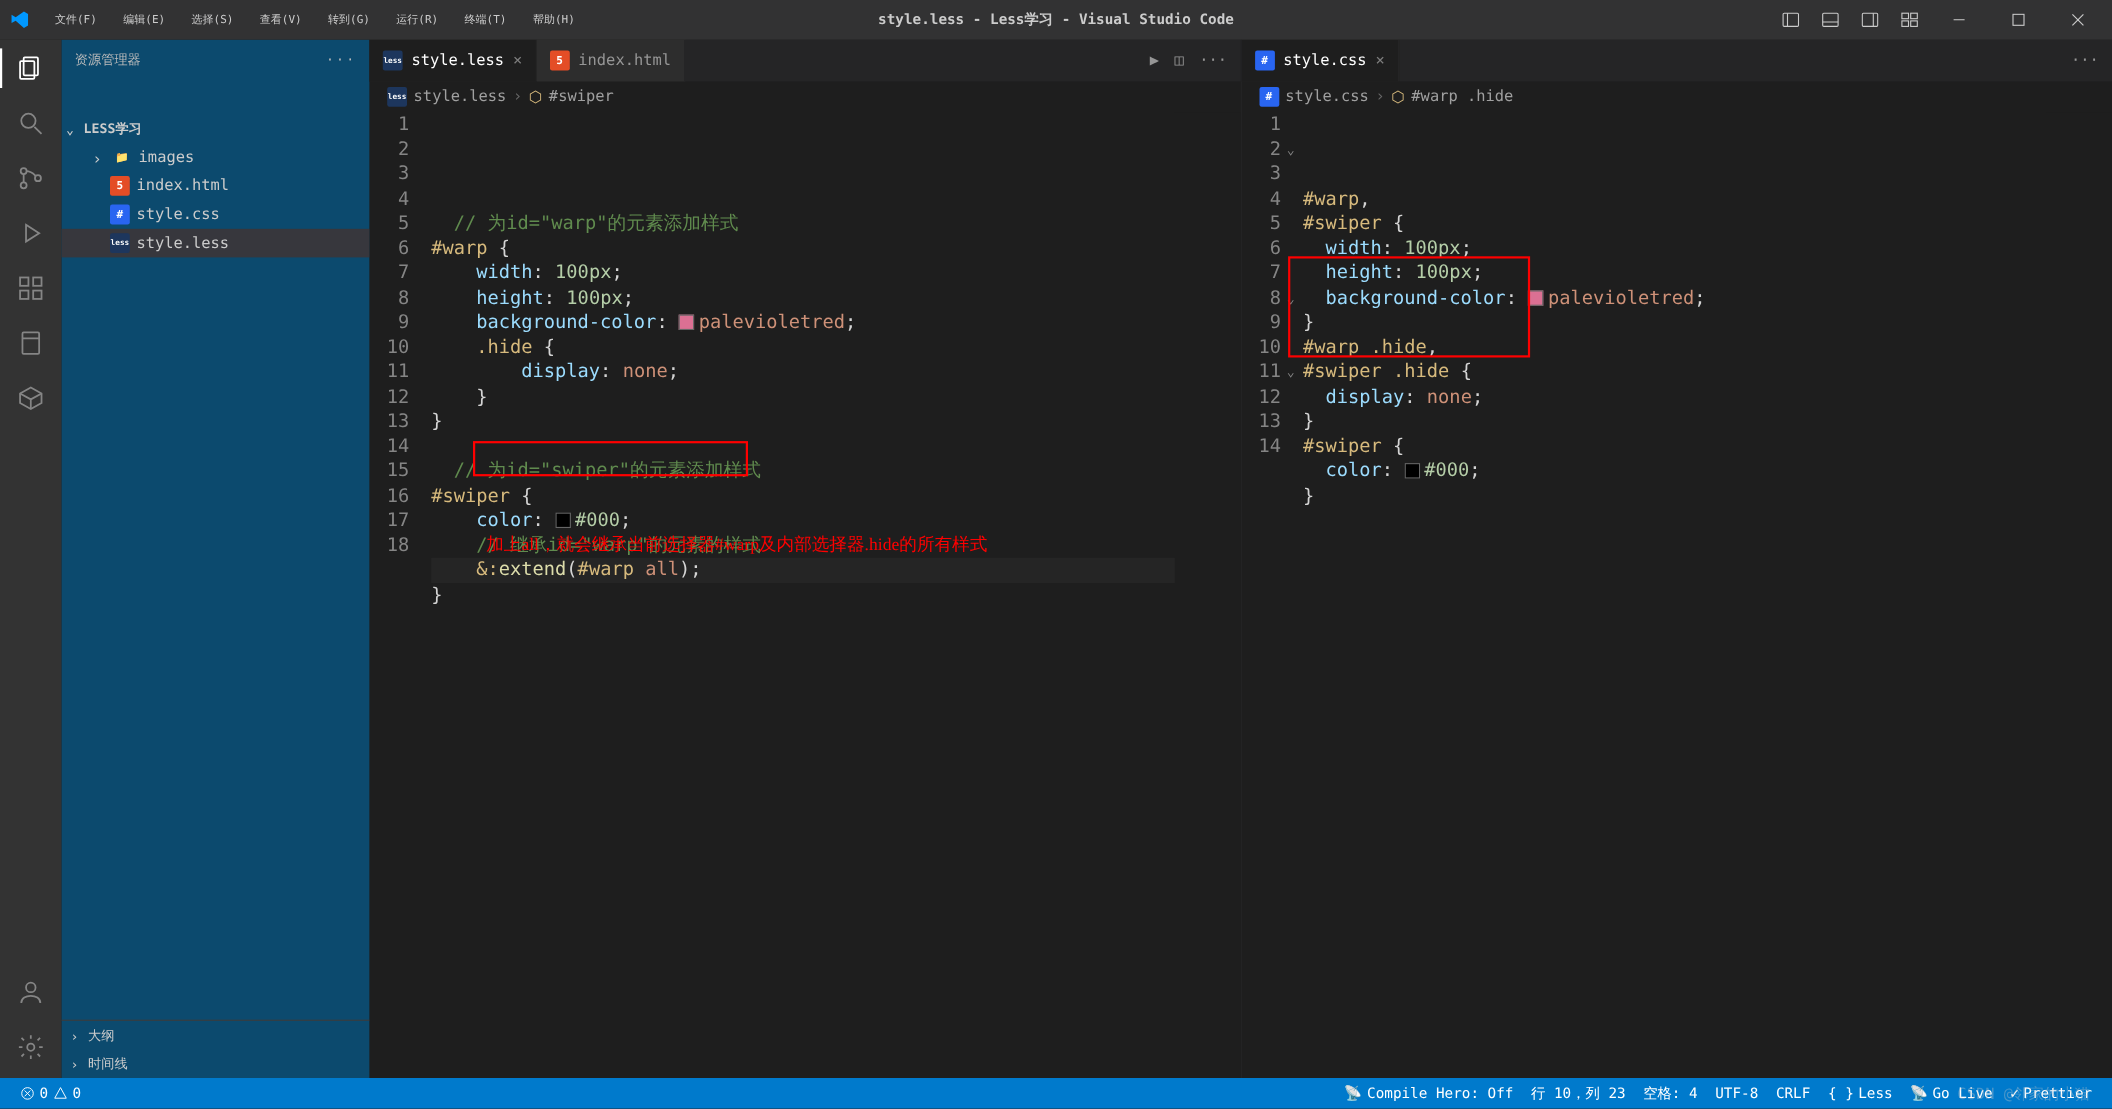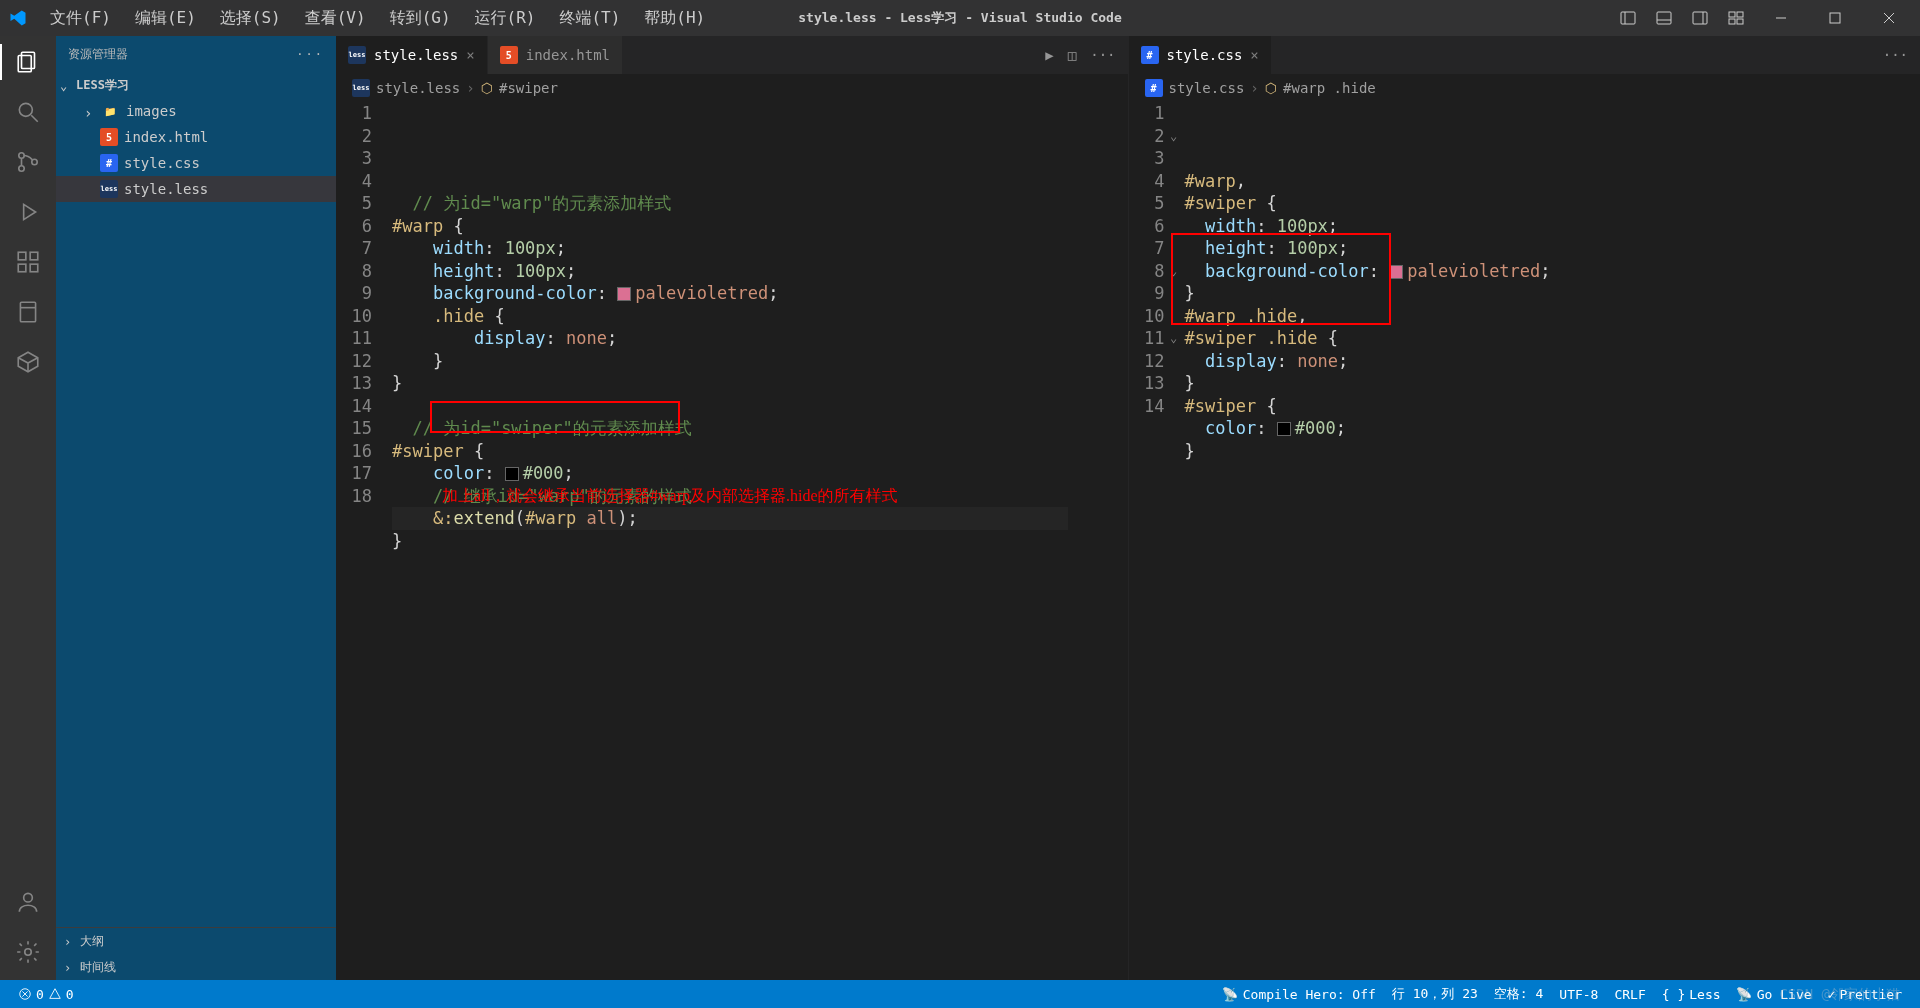--- a/index.html
+++ b/index.html
@@ -1,33 +1,33 @@
 <!DOCTYPE html>
 <html><head>
 <meta charset="utf-8">
 <style>
 * { margin: 0; padding: 0; box-sizing: border-box; }
 body { font-family: "Consolas", "Microsoft YaHei", monospace; background: #1e1e1e; color: #cccccc; width: 1920px; height: 1008px; overflow: hidden; font-size: 14px; }
 .titlebar { height: 36px; background: #323233; display: flex; align-items: center; padding: 0 8px; position: relative; }
 .titlebar-logo { width: 20px; height: 20px; margin-right: 12px; display: flex; align-items: center; justify-content: center; }
 .menu-items { display: flex; gap: 4px; }
-.menu-item { padding: 4px 10px; font-size: 16px; cursor: pointer; border-radius: 4px; }
+.menu-item { padding: 4px 10px; font-size: 10px; cursor: pointer; border-radius: 4px; }
 .title-center { position: absolute; left: 50%; transform: translateX(-50%); font-size: 13px; color: #cccccc; font-weight: bold; }
 .titlebar-right { margin-left: auto; display: flex; align-items: center; gap: 8px; }
 .layout-icon { width: 28px; height: 28px; display: flex; align-items: center; justify-content: center; cursor: pointer; }
 .win-btn { width: 46px; height: 36px; display: flex; align-items: center; justify-content: center; cursor: pointer; }
 .main { display: flex; height: calc(100% - 36px - 28px); }
 .activity-bar { width: 56px; background: #333333; display: flex; flex-direction: column; align-items: center; padding-top: 10px; gap: 18px; }
 .activity-icon { width: 32px; height: 32px; display: flex; align-items: center; justify-content: center; cursor: pointer; color: #858585; position: relative; }
 .activity-icon.active { color: #ffffff; }
 .activity-icon.active::before { content: ""; position: absolute; left: -12px; top: -2px; width: 2px; height: 36px; background: #ffffff; }
 .activity-bottom { margin-top: auto; margin-bottom: 12px; display: flex; flex-direction: column; gap: 18px; align-items: center; }
 .sidebar { width: 280px; background: #0c4a6e; display: flex; flex-direction: column; }
 .sidebar-header { height: 36px; display: flex; align-items: center; justify-content: space-between; padding: 0 12px; font-size: 12px; color: #bbbbbb; }
-.folder-header { height: 26px; display: flex; align-items: center; padding: 0 4px; font-size: 12px; font-weight: bold; color: #cccccc; cursor: pointer; }
+.folder-header { height: 26px; display: flex; align-items: center; padding: 0 4px; font-size: 12px; font-weight: bold; color: #cccccc; cursor: pointer; margin-top: 32px; }
 .folder-header .chev { margin-right: 4px; }
 .tree { flex: 1; }
 .tree-item { height: 26px; display: flex; align-items: center; padding-left: 28px; gap: 6px; cursor: pointer; font-size: 14px; }
 .tree-item.indent2 { padding-left: 44px; }
 .tree-item.selected { background: #37373d; }
 .file-icon { width: 18px; height: 18px; display: flex; align-items: center; justify-content: center; font-size: 10px; color: #fff; border-radius: 2px; font-weight: bold; }
 .icon-folder { color: #dcb67a; }
 .icon-html { background: #e44d26; }
 .icon-css { background: #2965f1; }
 .icon-less { background: #1d365d; color:#fff; font-size:7px; }

